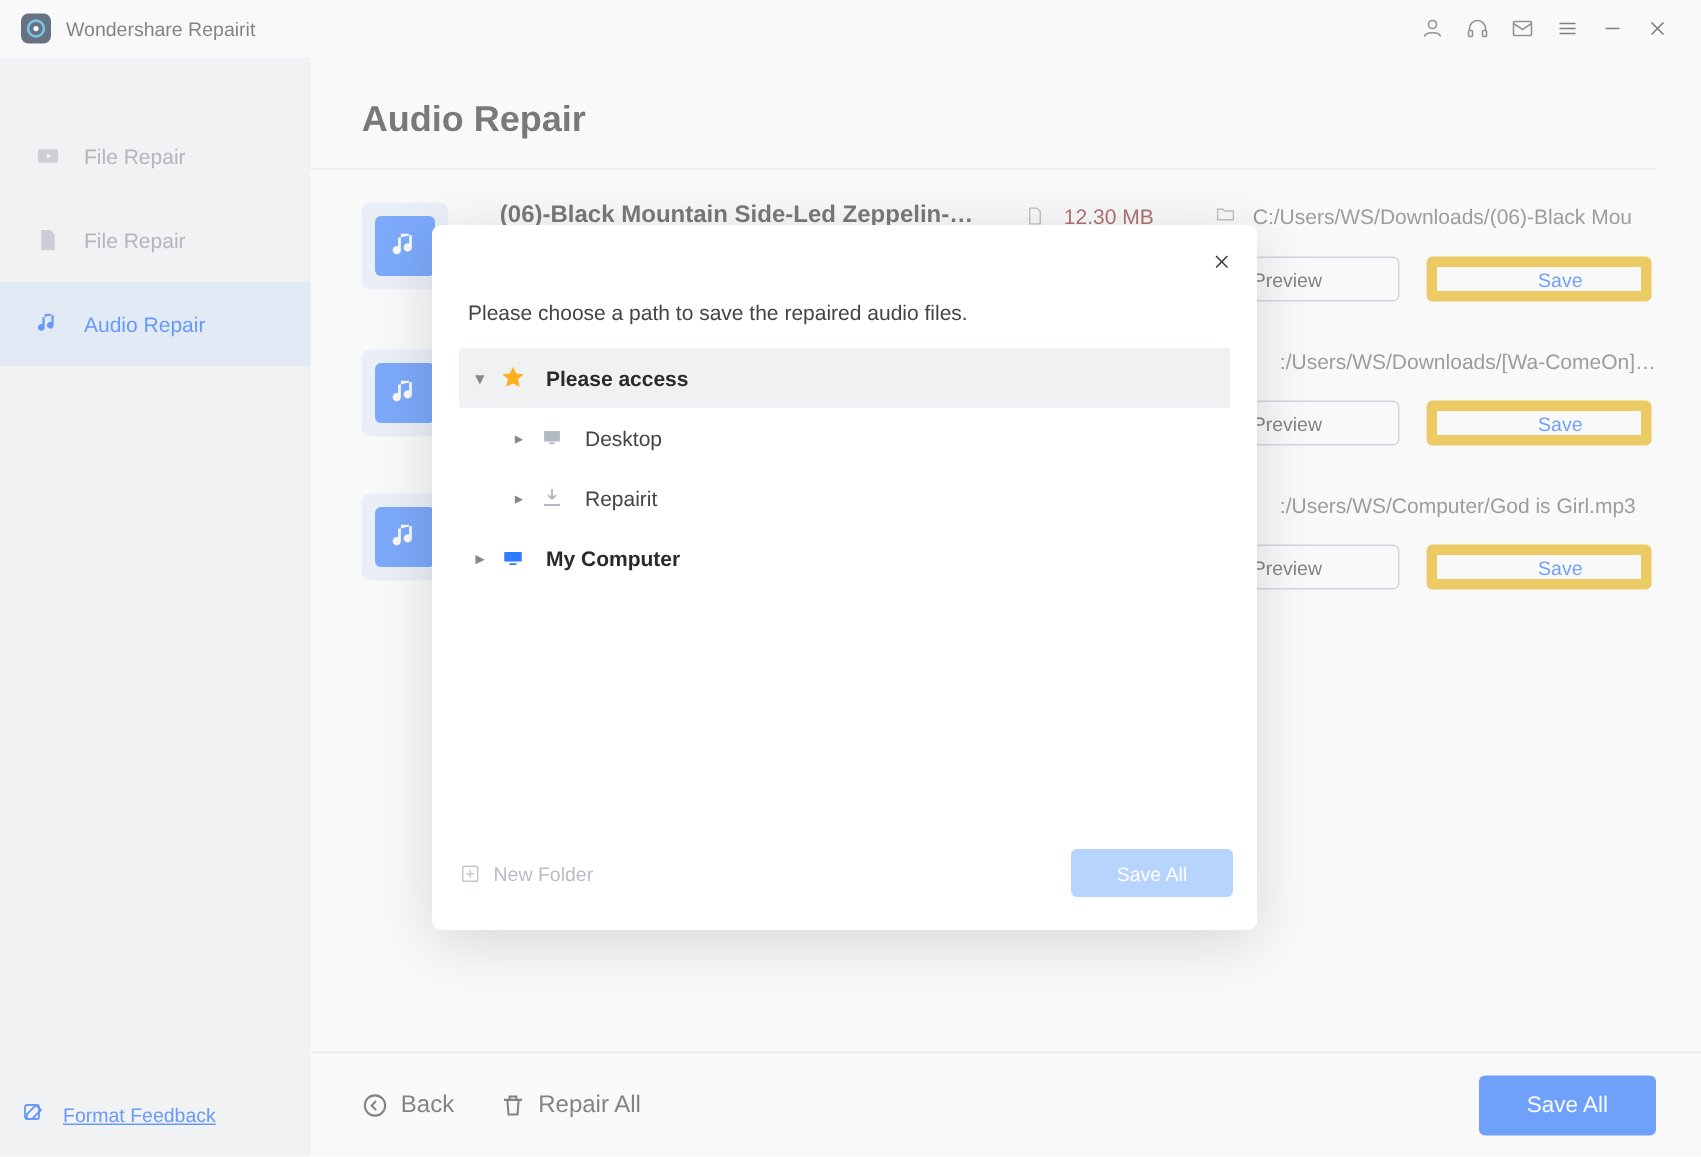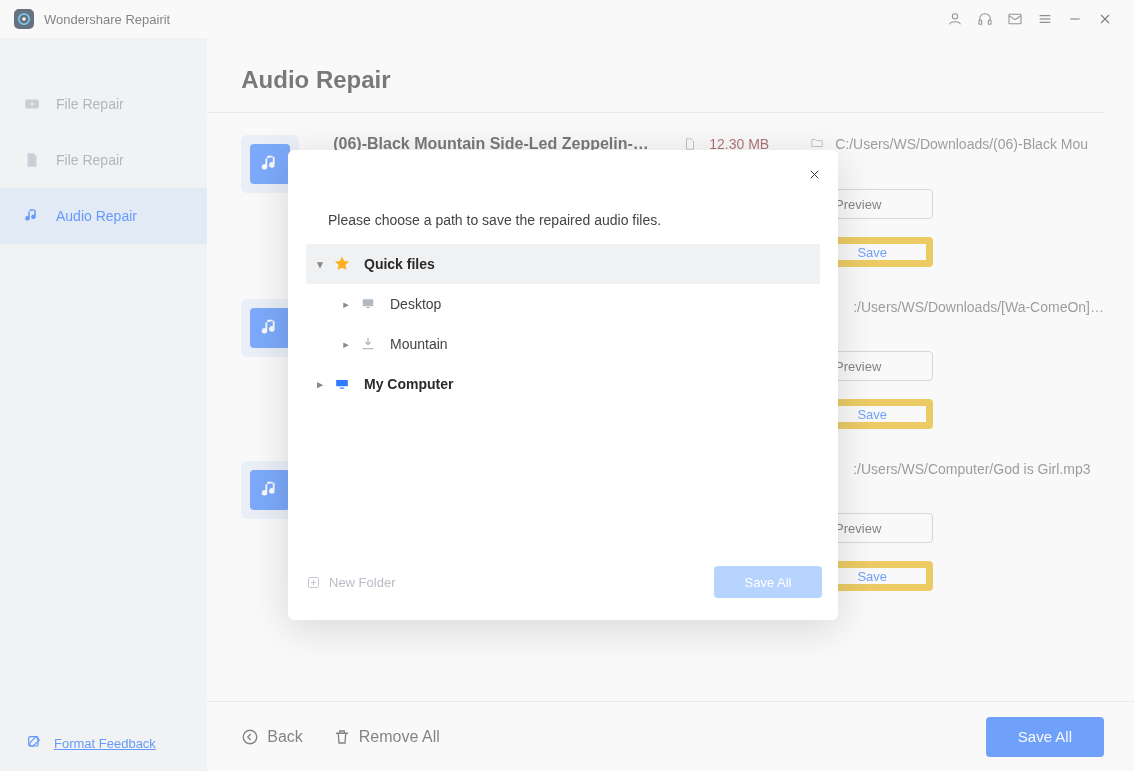--- a/index.html
+++ b/index.html
@@ -18,21 +18,21 @@
   
   .app-body { display: flex; height: calc(100% - 38px); }
   .sidebar { width: 208px; background: #f2f3f5; display: flex; flex-direction: column; padding-top: 38px; }
   .sidebar-item { display: flex; align-items: center; height: 56px; padding-left: 22px; color: #8a8f98; cursor: pointer; font-size: 14px; }
   .sidebar-item.active { background: #d8e6f7; color: #0b5fff; }
   .sidebar-item .s-icon { width: 20px; height: 20px; margin-right: 14px; display: flex; align-items: center; justify-content: center; }
   .sidebar-item .s-icon svg { width: 18px; height: 18px; }
   .sidebar-item:not(.active) .s-icon svg { fill: #b3b9c2; }
   .sidebar-item.active .s-icon svg { fill: #0b5fff; }
   .sidebar-spacer { flex: 1; }
-  .sidebar-footer { display: flex; align-items: center; height: 56px; padding-left: 26px; color: #0b5fff; font-size: 13px; }
+  .sidebar-footer { display: flex; align-items: center; height: 56px; padding-left: 14px; color: #0b5fff; font-size: 13px; }
   .sidebar-footer .s-icon { width: 18px; height: 18px; margin-right: 10px; }
   .sidebar-footer .s-icon svg { width: 16px; height: 16px; fill: none; stroke: #0b5fff; stroke-width: 1.8; }
   .sidebar-footer a { color: #0b5fff; text-decoration: underline; cursor: pointer; }
 
   .main { flex: 1; display: flex; flex-direction: column; }
   .page-title { font-size: 24px; font-weight: 600; color: #2a2a2a; padding: 28px 0 18px 34px; border-bottom: 1px solid #e6e7ea; margin: 0 30px 0 0; }
   .file-list { padding: 14px 30px 0 34px; }
 
   .file-row { display: flex; align-items: flex-start; padding: 8px 0 24px 0; }
   .file-thumb { width: 58px; height: 58px; border-radius: 6px; background: #e7effb; display:flex; align-items:center; justify-content:center; margin-right: 34px; flex-shrink:0; }
@@ -40,38 +40,38 @@
   .file-thumb .inner svg { width: 22px; height: 22px; fill:#fff; }
   .file-info { flex:1; }
   .file-top { display:flex; align-items:center; }
   .file-name { font-size: 16px; font-weight: 600; color:#2a2a2a; max-width: 320px; white-space:nowrap; overflow:hidden; text-overflow:ellipsis; }
   .file-meta { display:flex; align-items:center; margin-left: 30px; color:#7f1d1d; font-size: 14px; }
   .file-meta .doc-icon { width:16px; height:16px; margin-right:10px; }
   .file-meta .doc-icon svg { width:14px; height:16px; fill:none; stroke:#9aa1ab; stroke-width:1.6; }
   .file-path { display:flex; align-items:center; margin-left: 40px; color:#666; font-size: 14px; max-width:280px; white-space:nowrap; overflow:hidden; text-overflow:ellipsis; }
   .file-path .folder-icon { width:16px; height:16px; margin-right:10px; flex-shrink:0; }
   .file-path .folder-icon svg { width:16px; height:14px; fill:none; stroke:#9aa1ab; stroke-width:1.6; }
-  .file-actions { display:flex; gap:18px; margin-top: 36px; margin-left: 450px; flex-direction: column; }
+  .file-actions { display:flex; gap:18px; margin-top: 18px; margin-left: 450px; }
   .btn { border-radius: 4px; font-size: 13px; height: 30px; display:flex; align-items:center; justify-content:center; cursor:pointer; }
   .btn-outline-dark { border: 1px solid #c1c6ce; color:#3b3b3b; width: 150px; }
   .btn-outline-blue { border: 7px solid #eab308; color:#1a6cff; width: 150px; padding-left: 28px; }
 
   .bottombar { height: 70px; border-top: 1px solid #e6e7ea; display:flex; align-items:center; padding: 0 30px 0 34px; margin-top:auto; }
   .text-action { display:flex; align-items:flex-end; color:#3b3b3b; font-size: 16px; cursor:pointer; margin-right: 30px; }
   .text-action .ta-icon { width: 18px; height: 18px; margin-right: 8px; }
   .text-action .ta-icon svg { width:18px; height:18px; fill:none; stroke:#3b3b3b; stroke-width:1.8; }
   .bottombar-spacer { flex:1; }
   .btn-primary { background:#1a6cff; color:#fff; border:none; border-radius:4px; height: 40px; padding: 0 32px; font-size:15px; cursor:pointer; }
 
   
   .overlay { position:absolute; inset:0; background:rgba(240,241,243,0.4); }
   .dialog { position:absolute; left: 288px; top: 150px; width: 550px; height: 470px; background:#fff; border-radius: 6px; box-shadow: 0 8px 40px rgba(0,0,0,.14); display:flex; flex-direction:column; }
   .dialog-close { position:absolute; right:12px; top:12px; width:24px; height:24px; display:flex; align-items:center; justify-content:center; cursor:pointer; }
   .dialog-close svg { width:13px; height:13px; stroke:#333; stroke-width:1.8; }
-  .dialog-text { padding: 50px 24px 16px 40px; font-size: 14px; color:#444;margin-top:12px; }
+  .dialog-text { padding: 50px 24px 16px 24px; font-size: 14px; color:#444; }
   .tree { margin: 0 18px; background:#fff; }
   .tree-item { display:flex; align-items:center; height:40px; font-size: 14px; color:#444; cursor:pointer; border-radius:2px; }
   .tree-item.selected { background:#f0f1f3; font-weight:600; color:#2a2a2a; }
   .tree-caret { width: 16px; text-align:center; color:#888; margin-left:6px; margin-right:4px; font-size:11px; }
   .tree-icon { width: 20px; height:20px; margin-right: 12px; display:flex; align-items:center; justify-content:center; }
   .tree-item.level1 { padding-left: 26px; }
   .tree-item.level0b { padding-left: 0; font-weight:600; color:#2a2a2a; }
   .tree-star svg { width:18px; height:18px; fill:#ffb020; }
   .tree-monitor svg { width:18px; height:14px; fill:#b3b9c2; }
   .tree-dl svg { width:16px; height:16px; fill:#b3b9c2; }
@@ -257,21 +257,21 @@
         <span class="ta-icon"><svg viewBox="0 0 24 24">
               <circle cx="12" cy="12" r="9"></circle>
               <path d="M13 8l-4 4 4 4"></path>
             </svg></span>
         <span>Back</span>
       </div>
       <div class="text-action">
         <span class="ta-icon"><svg viewBox="0 0 24 24">
               <path d="M4 7h16M9 7V4h6v3M7 7l1 13h8l1-13"></path>
             </svg></span>
-        <span>Remove All</span>
+        <span>Repair All</span>
       </div>
       <div class="bottombar-spacer"></div>
       <button class="btn-primary">Save All</button>
     </div>
   </div>
 </div>
 
 <div class="overlay"></div>
 <div class="dialog">
   <div class="dialog-close">
@@ -282,40 +282,40 @@
     </div>
   <div class="dialog-text">Please choose a path to save the repaired audio files.</div>
   <div class="tree">
     <div class="tree-item selected">
       <span class="tree-caret">▾</span>
       <span class="tree-icon tree-star">
           <svg viewBox="0 0 24 24">
             <path d="M12 2l2.9 6 6.6.6-5 4.6 1.5 6.5L12 16.9 6 19.7l1.5-6.5-5-4.6 6.6-.6z"></path>
           </svg>
         </span>
-      <span>Quick files</span>
+      <span>Please access</span>
     </div>
     <div class="tree-item level1">
       <span class="tree-caret">▸</span>
       <span class="tree-icon tree-monitor">
           <svg viewBox="0 0 24 24">
             <rect x="3" y="4" width="18" height="12" rx="1"></rect>
             <rect x="9" y="17" width="6" height="2"></rect>
           </svg>
         </span>
       <span>Desktop</span>
     </div>
     <div class="tree-item level1">
       <span class="tree-caret">▸</span>
       <span class="tree-icon tree-dl">
           <svg viewBox="0 0 24 24">
             <path d="M12 3v10m0 0l-4-4m4 4l4-4M4 19h16" stroke="#b3b9c2" stroke-width="2" fill="none"></path>
           </svg>
         </span>
-      <span>Mountain</span>
+      <span>Repairit</span>
     </div>
     <div class="tree-item level0b">
       <span class="tree-caret">▸</span>
       <span class="tree-icon tree-pc">
           <svg viewBox="0 0 24 24">
             <rect x="2" y="5" width="20" height="11" rx="1"></rect>
             <rect x="8" y="18" width="8" height="2"></rect>
           </svg>
         </span>
       <span>My Computer</span>

